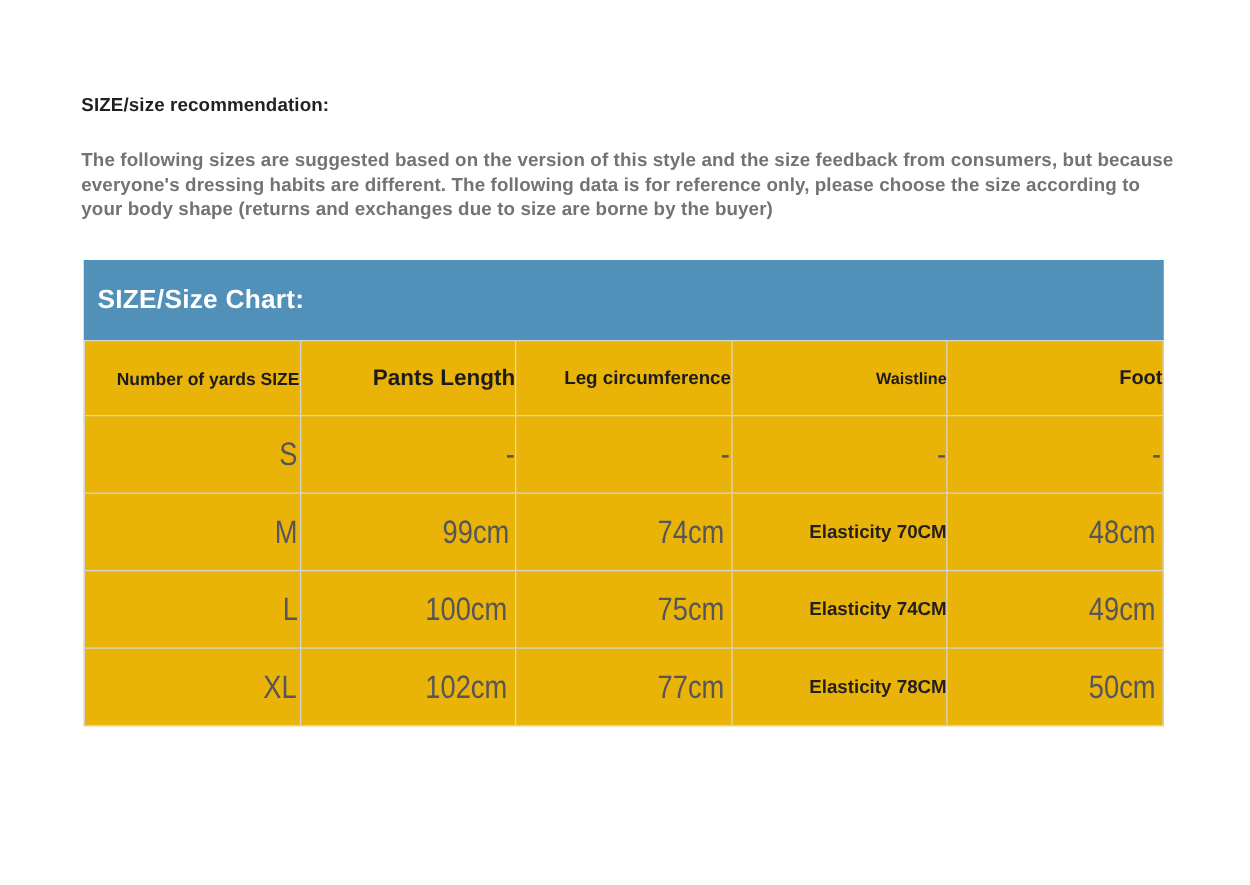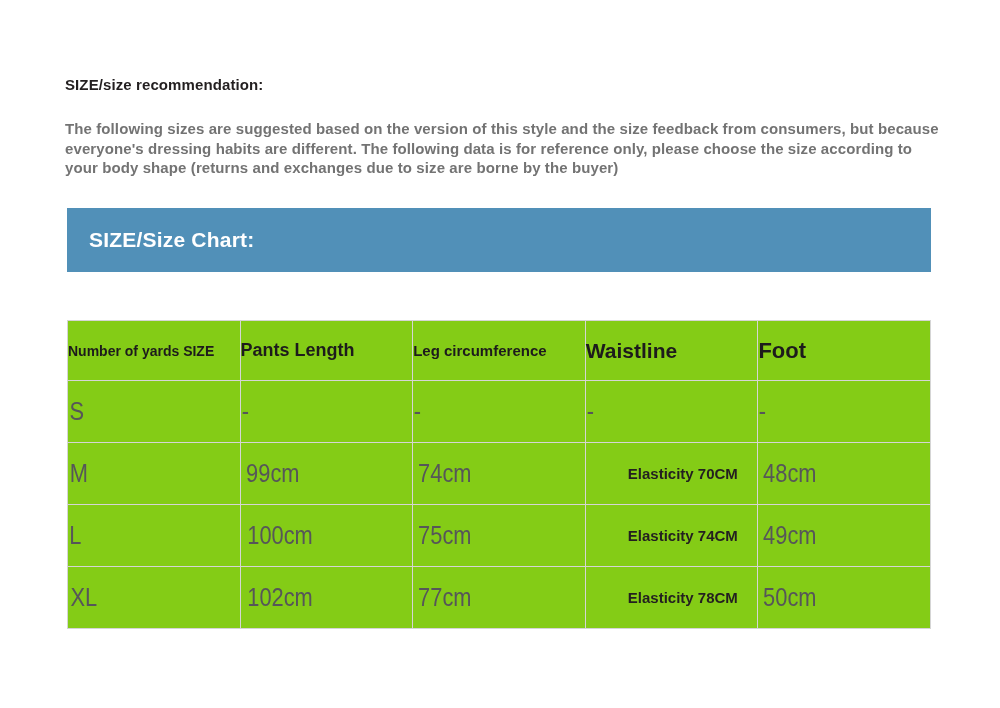--- a/index.html
+++ b/index.html
@@ -38,53 +38,52 @@
   .titlebar {
     position: absolute;
     left: 67px;
     top: 208px;
     width: 864px;
     height: 64px;
     background: #5190b8;
   }
   .titlebar .titletext {
     display: block;
-    padding-left: 22px;
+    padding-left: 11px;
     line-height: 64px;
     font-size: 21px;
     font-weight: bold;
     color: #ffffff;
     letter-spacing: 0.2px;
   }
 
   table.sizechart {
     position: absolute;
     left: 67px;
     top: 272px;
     width: 864px;
     border-collapse: collapse;
     table-layout: fixed;
-    text-align: left;
-    background: #84cc16;
-    margin-top: 48px;
+    text-align: right;
+    background: #eab308;
   }
   .sizechart th, .sizechart td {
     border: 1px solid #d5d5d5;
     padding: 0;
     vertical-align: middle;
   }
   .sizechart thead tr { height: 60px; }
   .sizechart tbody tr { height: 62px; }
 
   .sizechart th { color: #1d1b1c; font-weight: bold; }
   .sizechart th.c0 { font-size: 14px; }
   .sizechart th.c1 { font-size: 18px; }
   .sizechart th.c2 { font-size: 15px; }
-  .sizechart th.c3 { font-size: 21px; }
-  .sizechart th.c4 { font-size: 22px; }
+  .sizechart th.c3 { font-size: 13px; }
+  .sizechart th.c4 { font-size: 16px; }
 
   .sizechart td.val {
     font-size: 26px;
     color: #565659;
   }
   .sizechart td.val .narrow {
     display: inline-block;
     transform: scaleX(0.84);
     transform-origin: center;
     white-space: nowrap;

